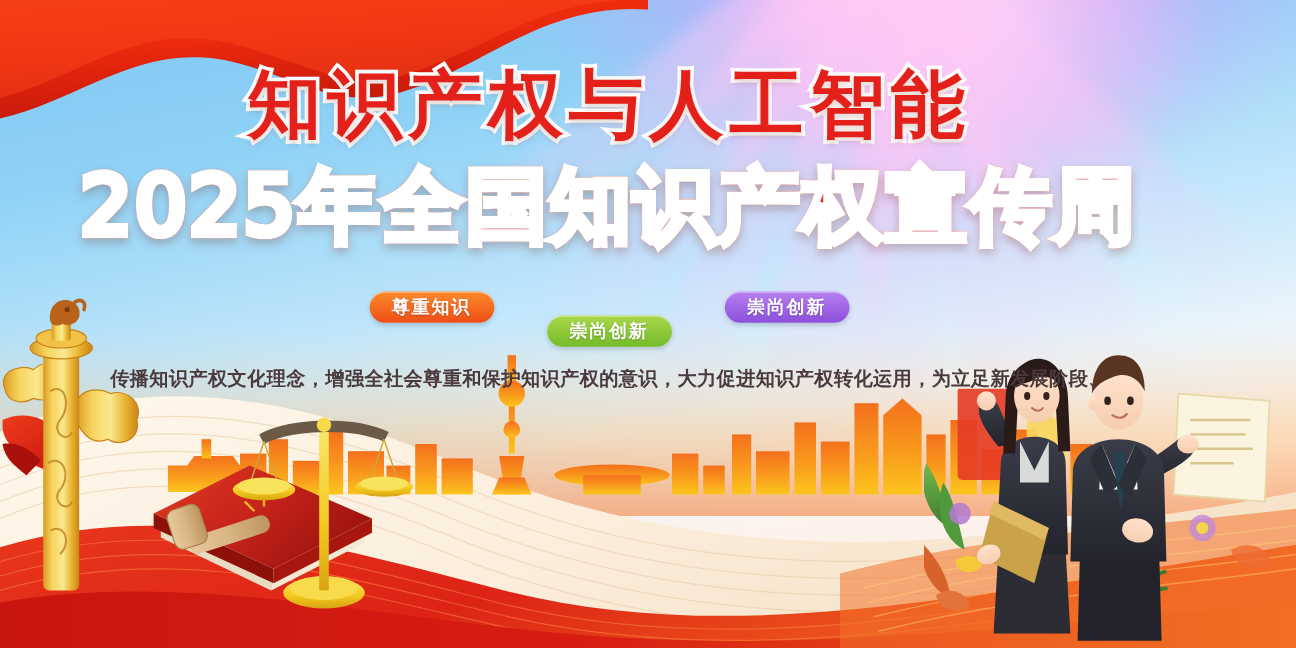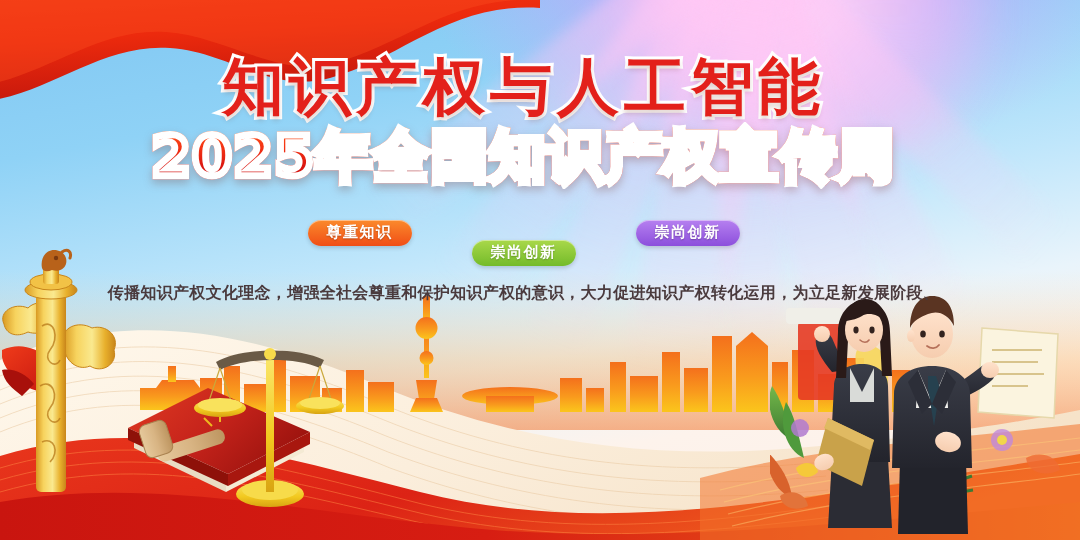--- a/index.html
+++ b/index.html
@@ -52,43 +52,43 @@
   
   .lawset { position:absolute; left:120px; bottom:22px; width:230px; height:200px; }
   .lawset svg { display:block; }
 
   
   .people { position:absolute; right:0px; bottom:0px; width:310px; height:250px; }
   .people svg { display:block; }
 
   
   .textwrap {
-    position:absolute; left:16px; top:0; width:1015px; text-align:center; z-index:20;
+    position:absolute; left:0; top:0; width:1015px; text-align:center; z-index:20;
   }
   .title1 {
     margin-top:55px;
     font-size:62px; line-height:1.04; font-weight:bold; letter-spacing:5px;
     color:#e3201a;
     -webkit-text-stroke:6px #ffffff;
     paint-order:stroke fill;
     text-shadow:0 4px 5px rgba(120,60,40,.22);
   }
   .title2 {
-    margin-top:8px;
-    font-size:56px; line-height:1.04; font-weight:bold; letter-spacing:2px;
+    margin-top:19px;
+    font-size:68px; line-height:1.04; font-weight:normal; letter-spacing:2px;
     background:linear-gradient(to bottom,#ff5a17 0%,#f43314 34%,#d81410 70%,#cf1710 100%);
     -webkit-background-clip:text; background-clip:text; color:transparent;
     -webkit-text-stroke:7px #ffffff;
     paint-order:stroke fill;
     filter:drop-shadow(0 4px 4px rgba(120,50,40,.28));
   }
 
   .badges {
     margin-top:14px;
-    display:flex; justify-content:center; align-items:center; gap:60px;
+    display:flex; justify-content:center; align-items:center; gap:44px;
   }
   .badge {
     min-width:104px; height:26px; padding:0 15px;
     border-radius:14px;
     display:flex; align-items:center; justify-content:center;
     font-size:15px; font-weight:bold; letter-spacing:1.5px; color:#ffffff;
     text-shadow:0 1px 1.5px rgba(0,0,0,.25);
     box-shadow:0 2px 4px rgba(0,0,0,.16), inset 0 1px 0 rgba(255,255,255,.45);
   }
   .b-orange{background:linear-gradient(to bottom,#fb8a2c,#f04e16);}

